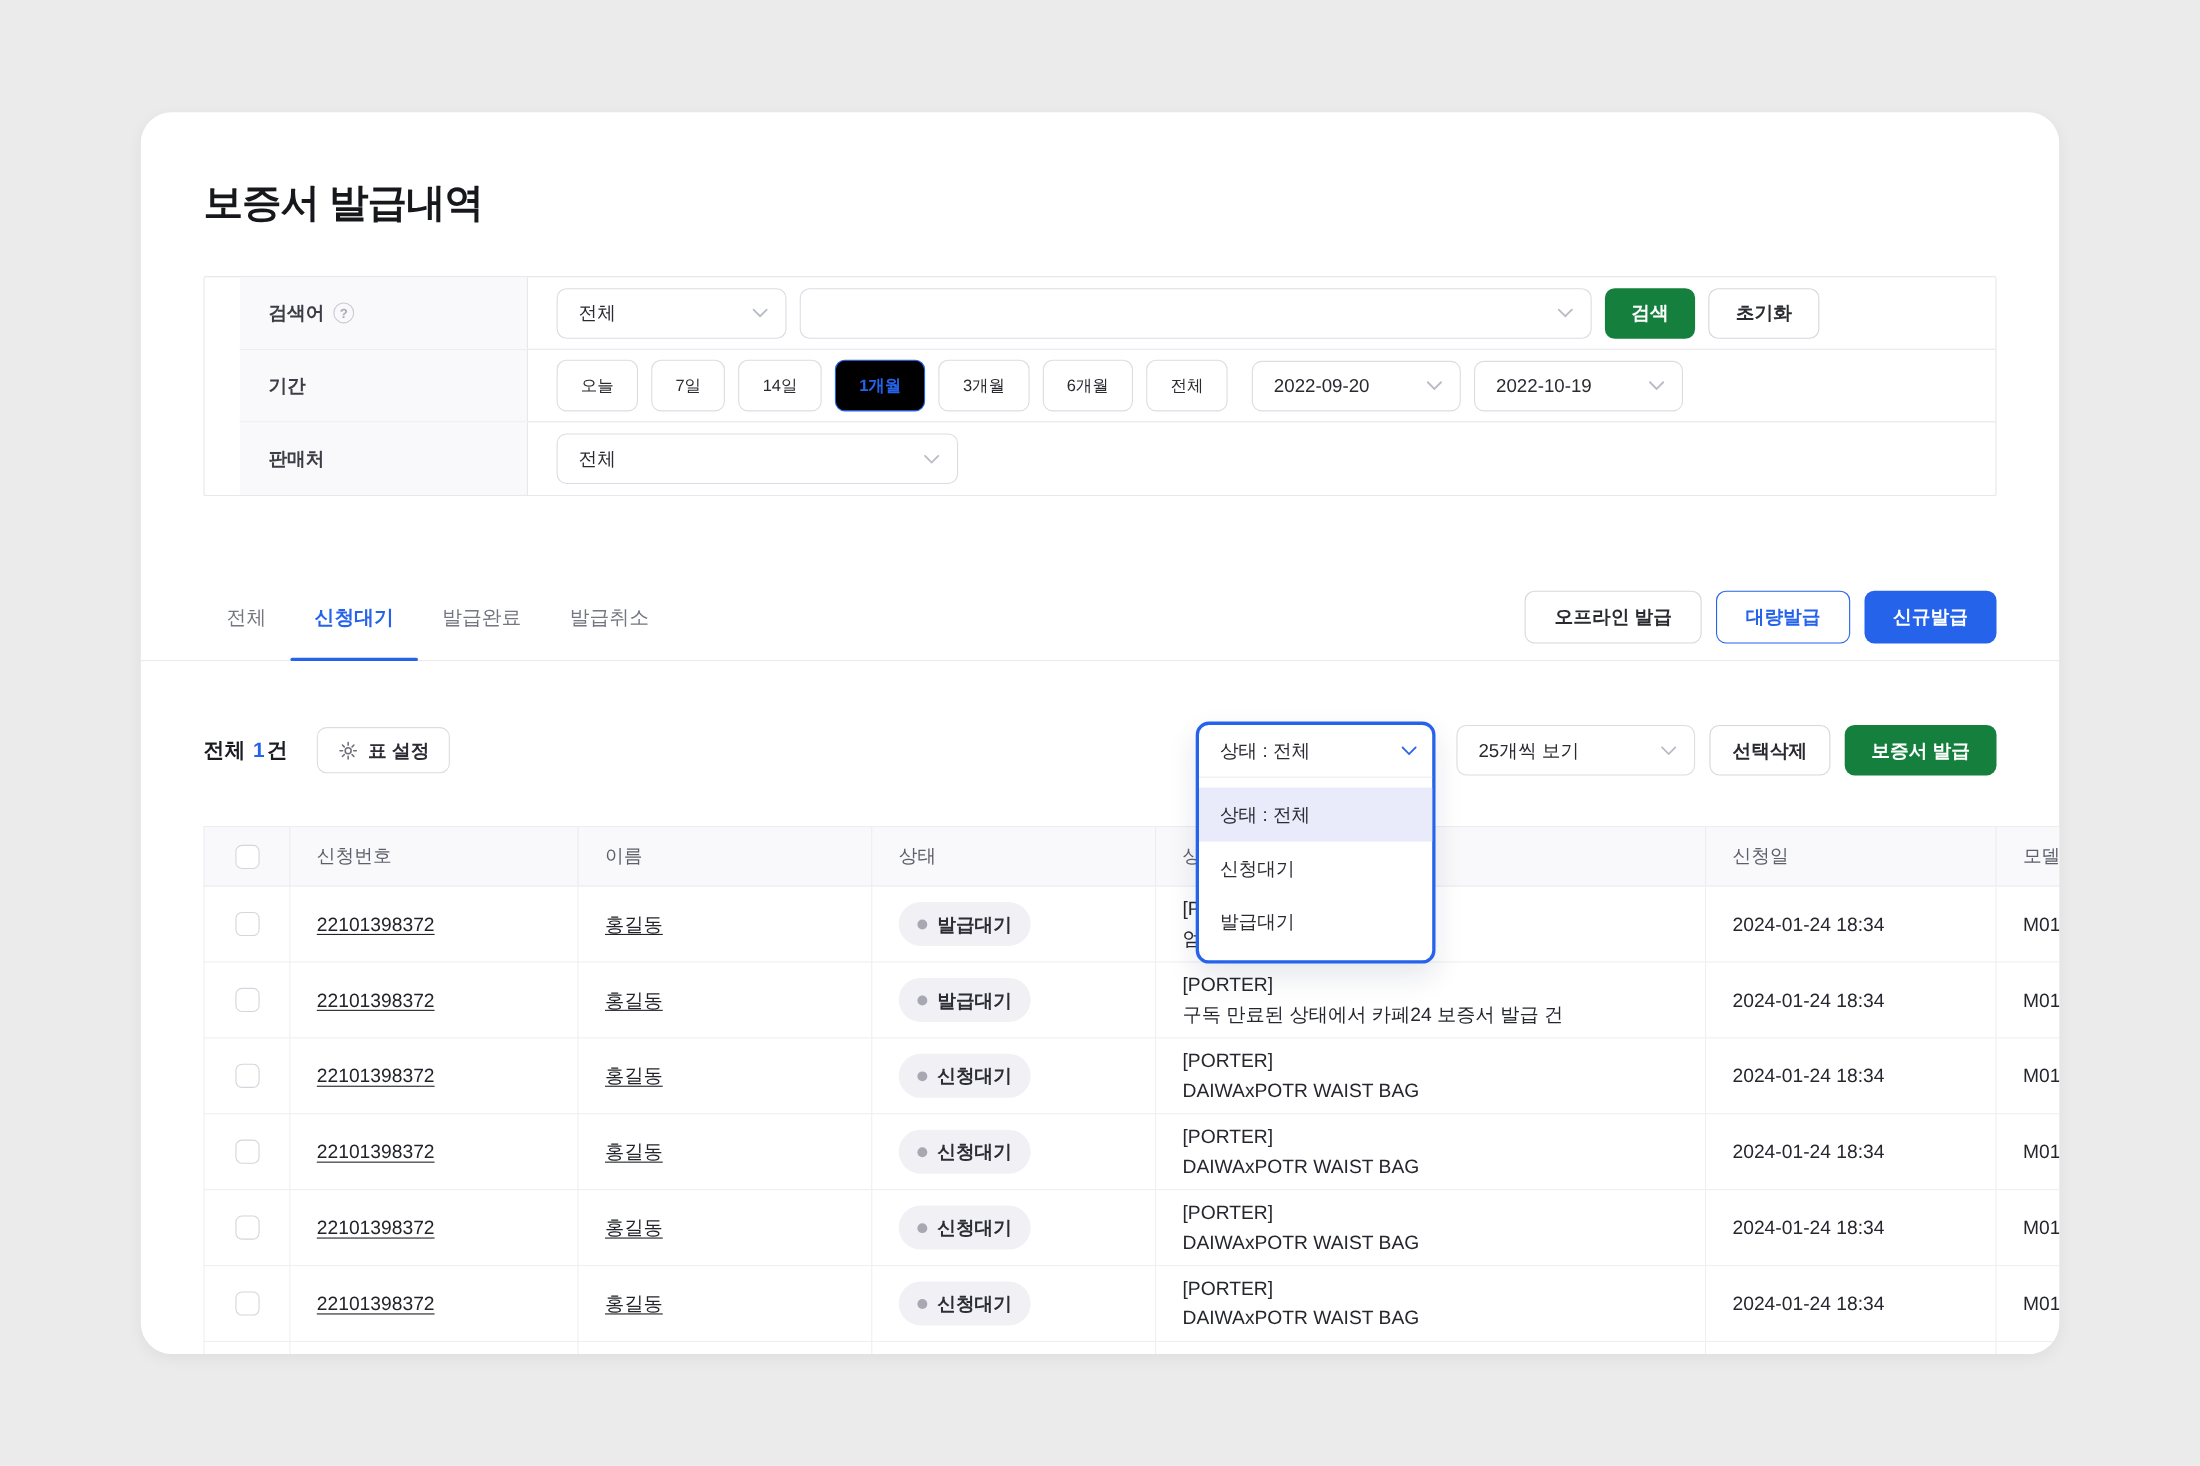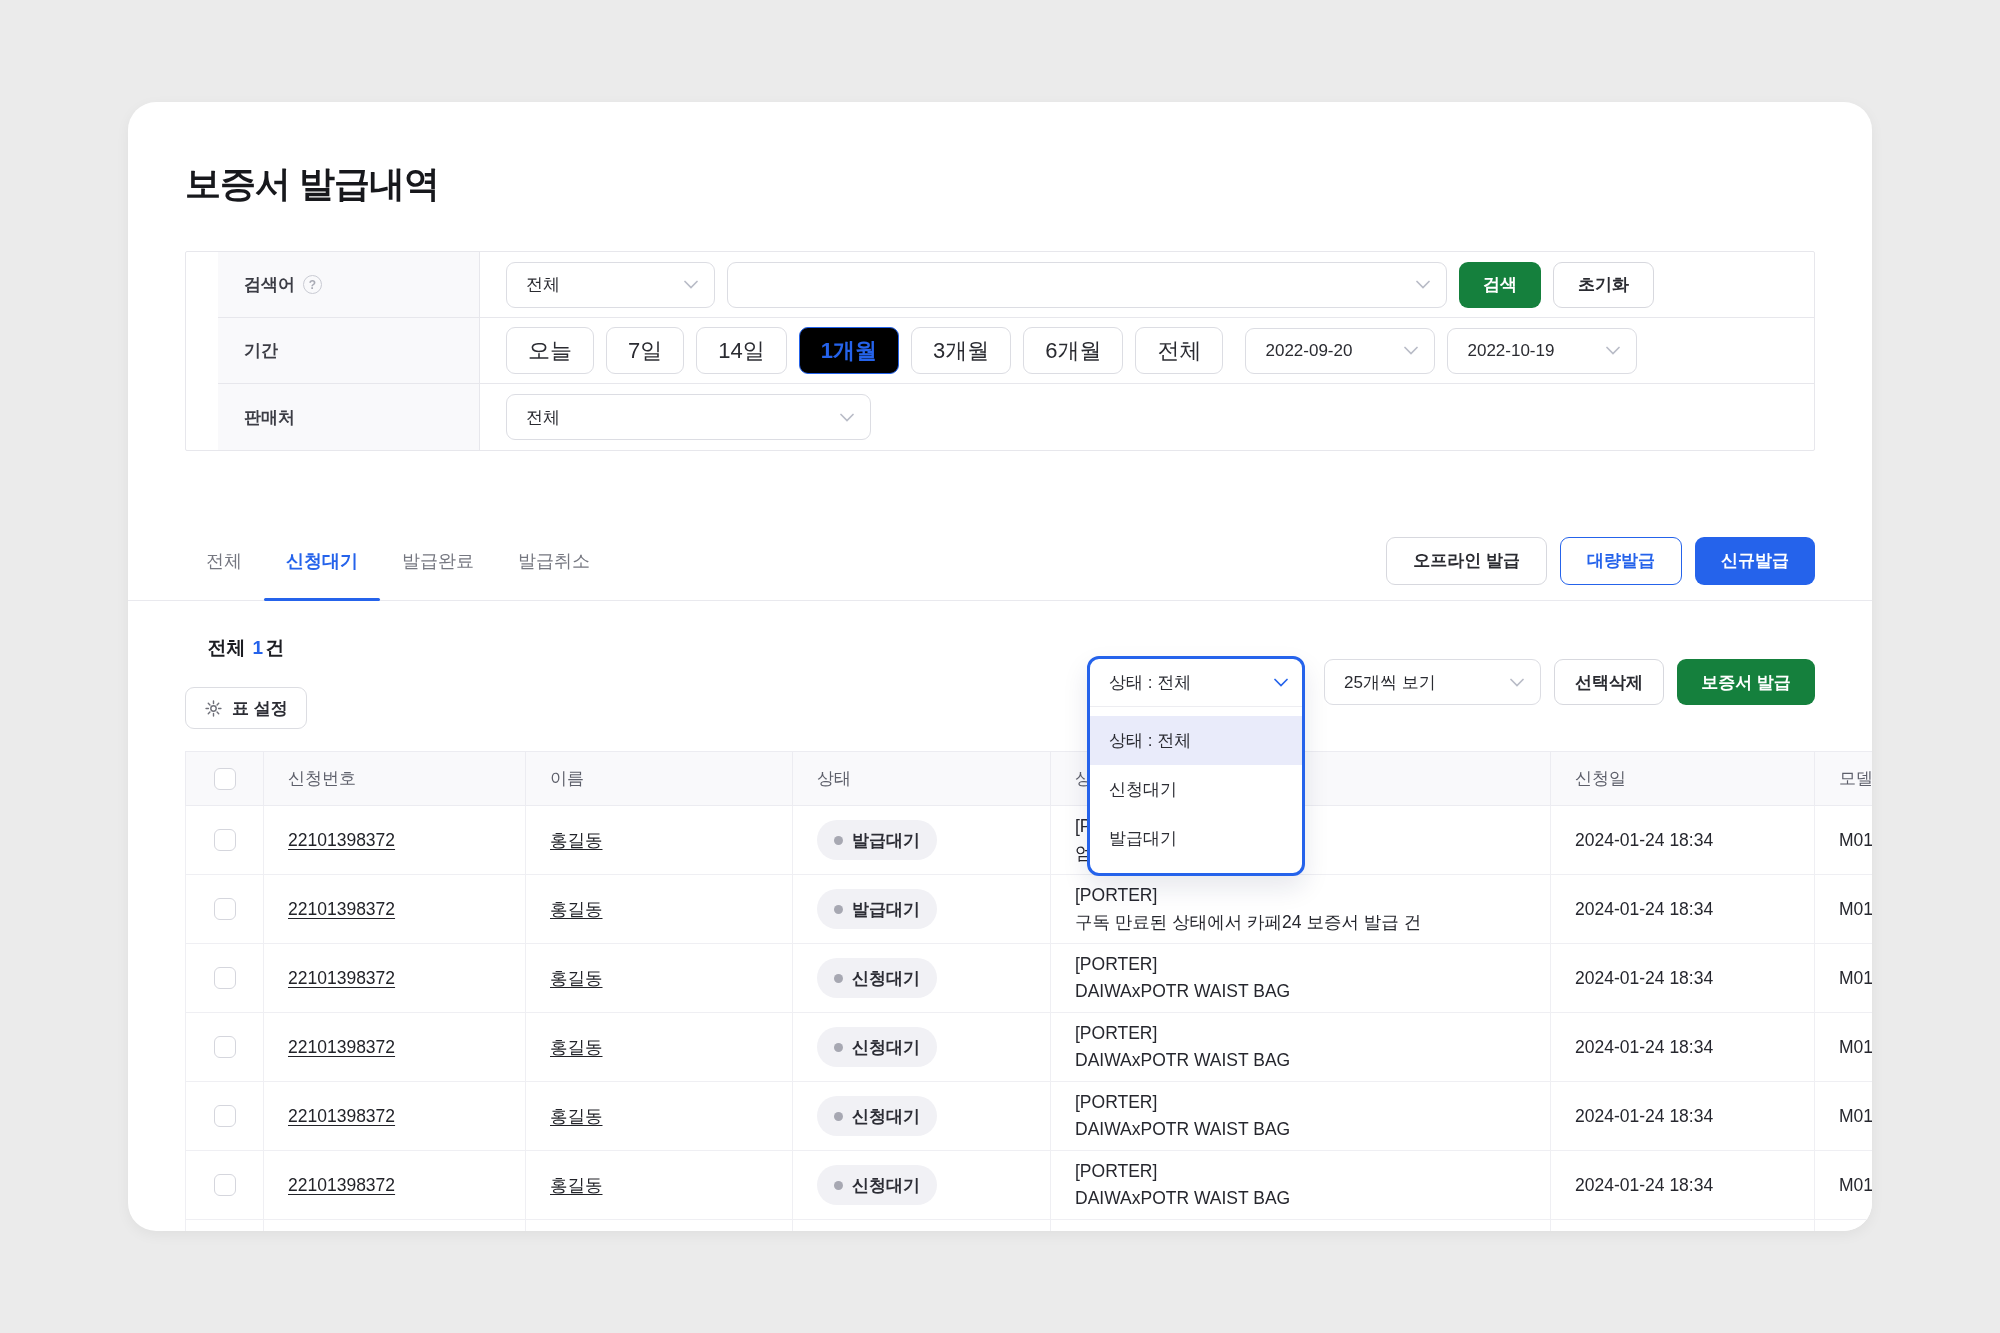--- a/index.html
+++ b/index.html
@@ -40,21 +40,21 @@
   .select {
     height:46px; background:#fff; border:1px solid #dcdde3; border-radius:9px;
     display:flex; align-items:center; justify-content:space-between;
     padding:0 16px 0 19px; font-size:17px; color:#2a2b31;
   }
   .w209 { width:209px; } .w365 { width:365px; } .w190 { width:190px; } .w217 { width:217px; }
   .combo { width:720px; }
   .chev { flex:0 0 auto; }
   .pbtn {
     height:47px; padding:0 21px; background:#fff; border:1px solid #dcdde3;
-    border-radius:9px; font-size:22px; color:#2a2b31;
+    border-radius:9px; font-size:15px; color:#2a2b31;
     display:flex; align-items:center; justify-content:center;
     font-family:inherit;
   }
   .pbtn.sel { border:1.5px solid #2563eb; background:#000000; color:#2563eb; font-weight:700;text-align:right; }
   .btn {
     height:46px; padding:0 24px; border-radius:9px; font-size:17px; font-weight:700;
     display:flex; align-items:center; justify-content:center;
     background:#fff; border:1px solid #d7d8de; color:#2a2b31; font-family:inherit;
   }
   .btn-dark { background:#15803d; border:none; color:#fff; }
@@ -77,21 +77,21 @@
   .tab-actions { display:flex; gap:13px; }
   .abtn {
     height:48px; padding:0 26px; border-radius:9px; font-size:17px; font-weight:700;
     display:flex; align-items:center; justify-content:center;
     background:#fff; border:1px solid #d7d8de; color:#2a2b31; font-family:inherit;
   }
   .abtn.blue-outline { border:1.5px solid #2563eb; color:#2563eb; }
   .abtn.blue { background:#2563eb; border:none; color:#fff; }
   
   .controls { display:flex; align-items:center; justify-content:space-between; margin-top:57px; height:48px; }
-  .controls-left { display:flex; align-items:center; gap:26px;flex-direction:column; }
+  .controls-left { display:flex; align-items:center; gap:26px; }
   .total { font-size:19px; font-weight:800; color:#1c1d22; }
   .total .count { color:#2563eb; margin:0 2px 0 7px; }
   .tset-btn {
     height:42px; padding:0 18px; border:1px solid #dcdde2; border-radius:9px; background:#fff;
     display:flex; align-items:center; gap:9px; font-size:17px; font-weight:700; color:#2c2d34;
     font-family:inherit;
   }
   .controls-right { display:flex; align-items:center; gap:13px; }
   .dd-spacer { width:218px; height:46px; }
   .w110 { width:110px; padding:0; } .w138 { width:138px; padding:0; }

